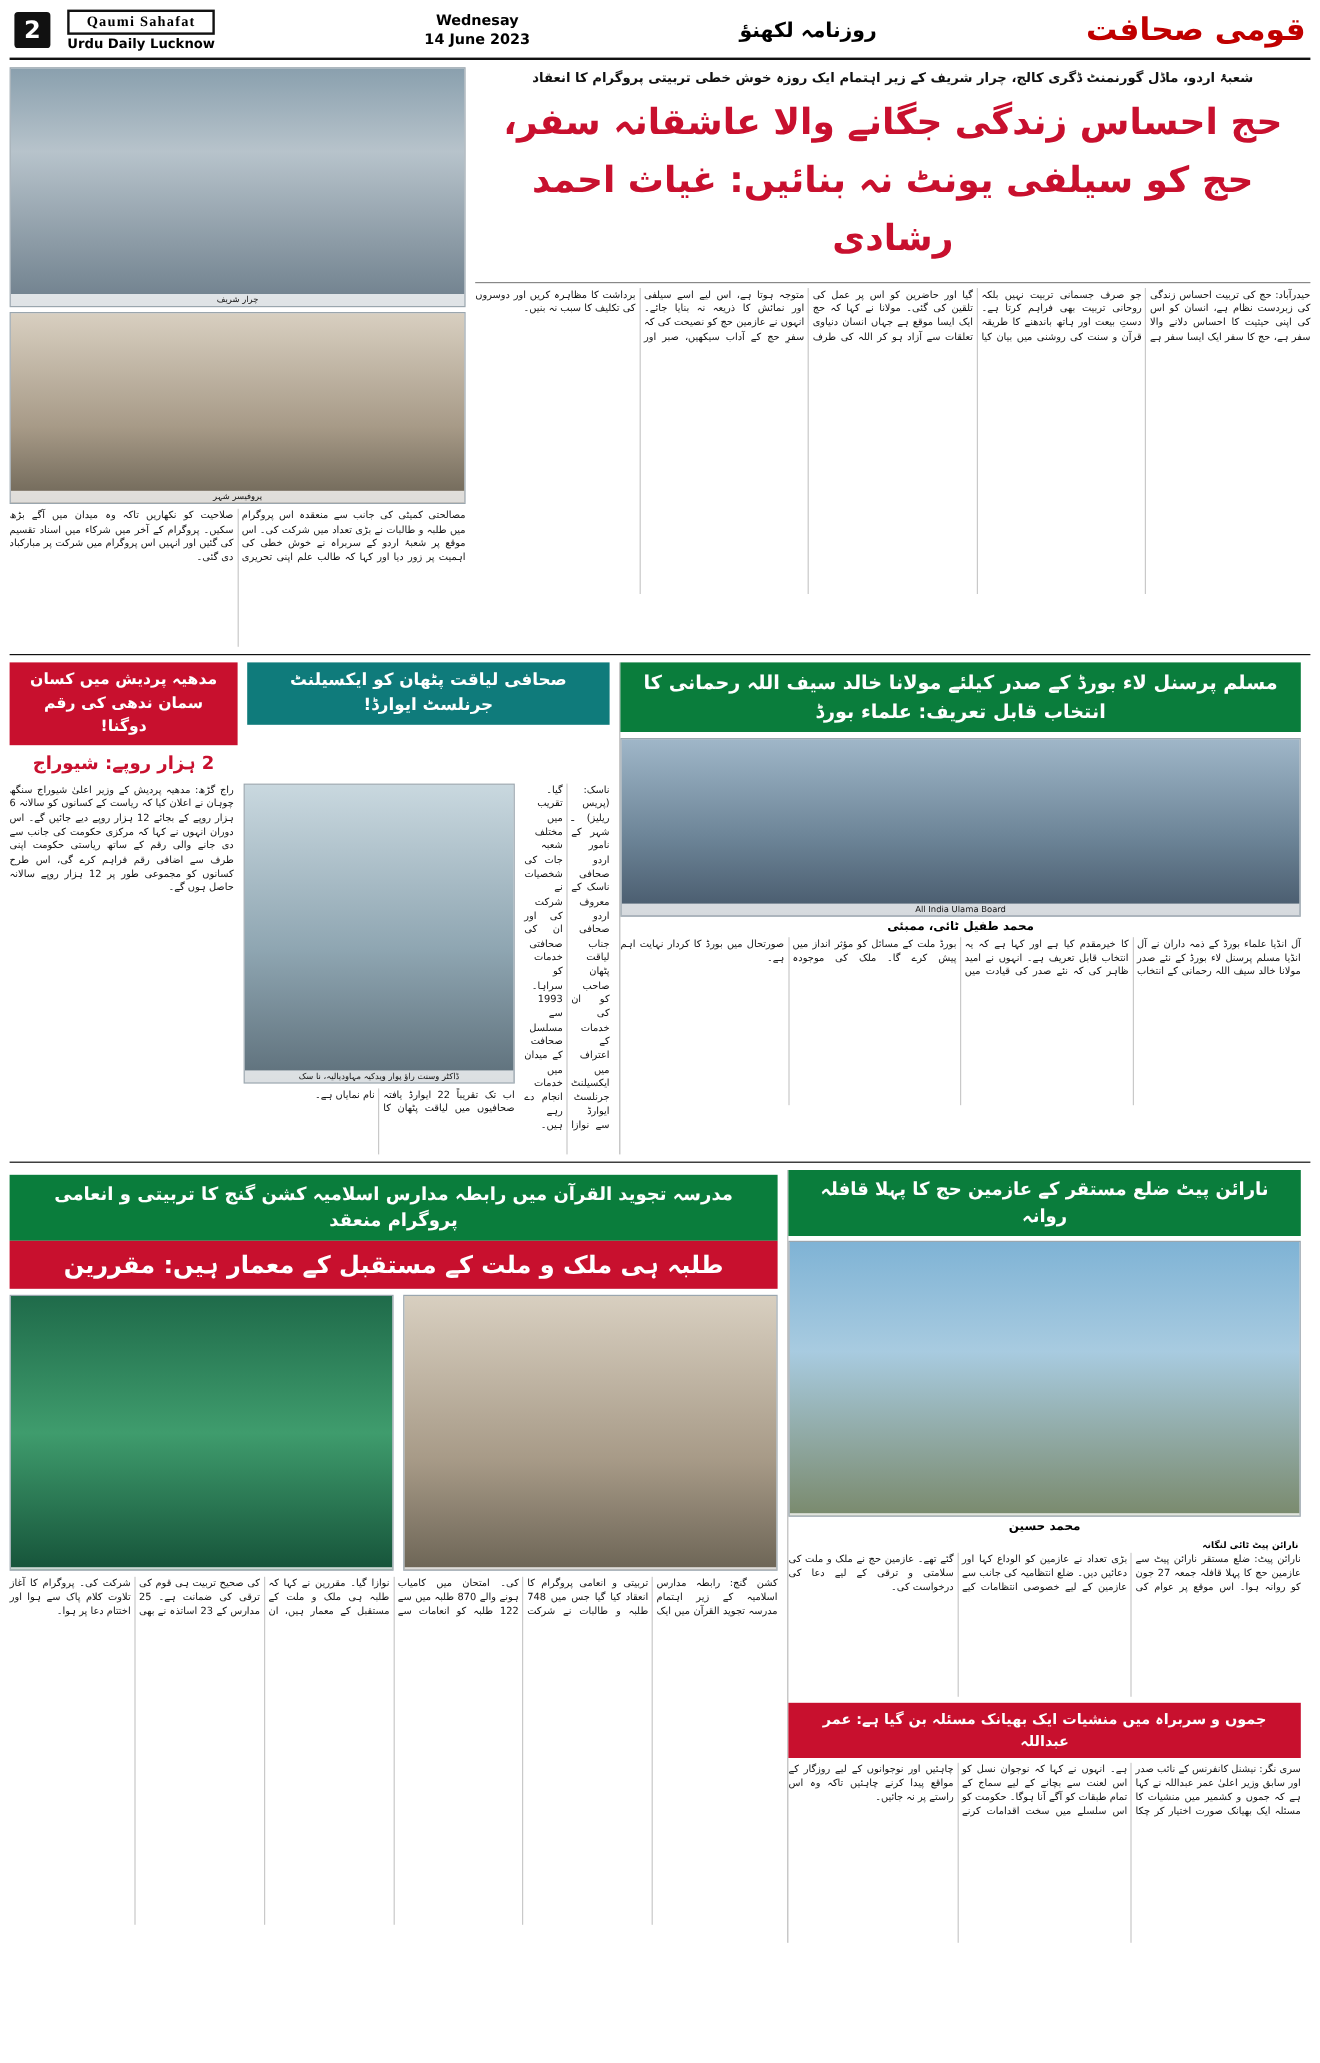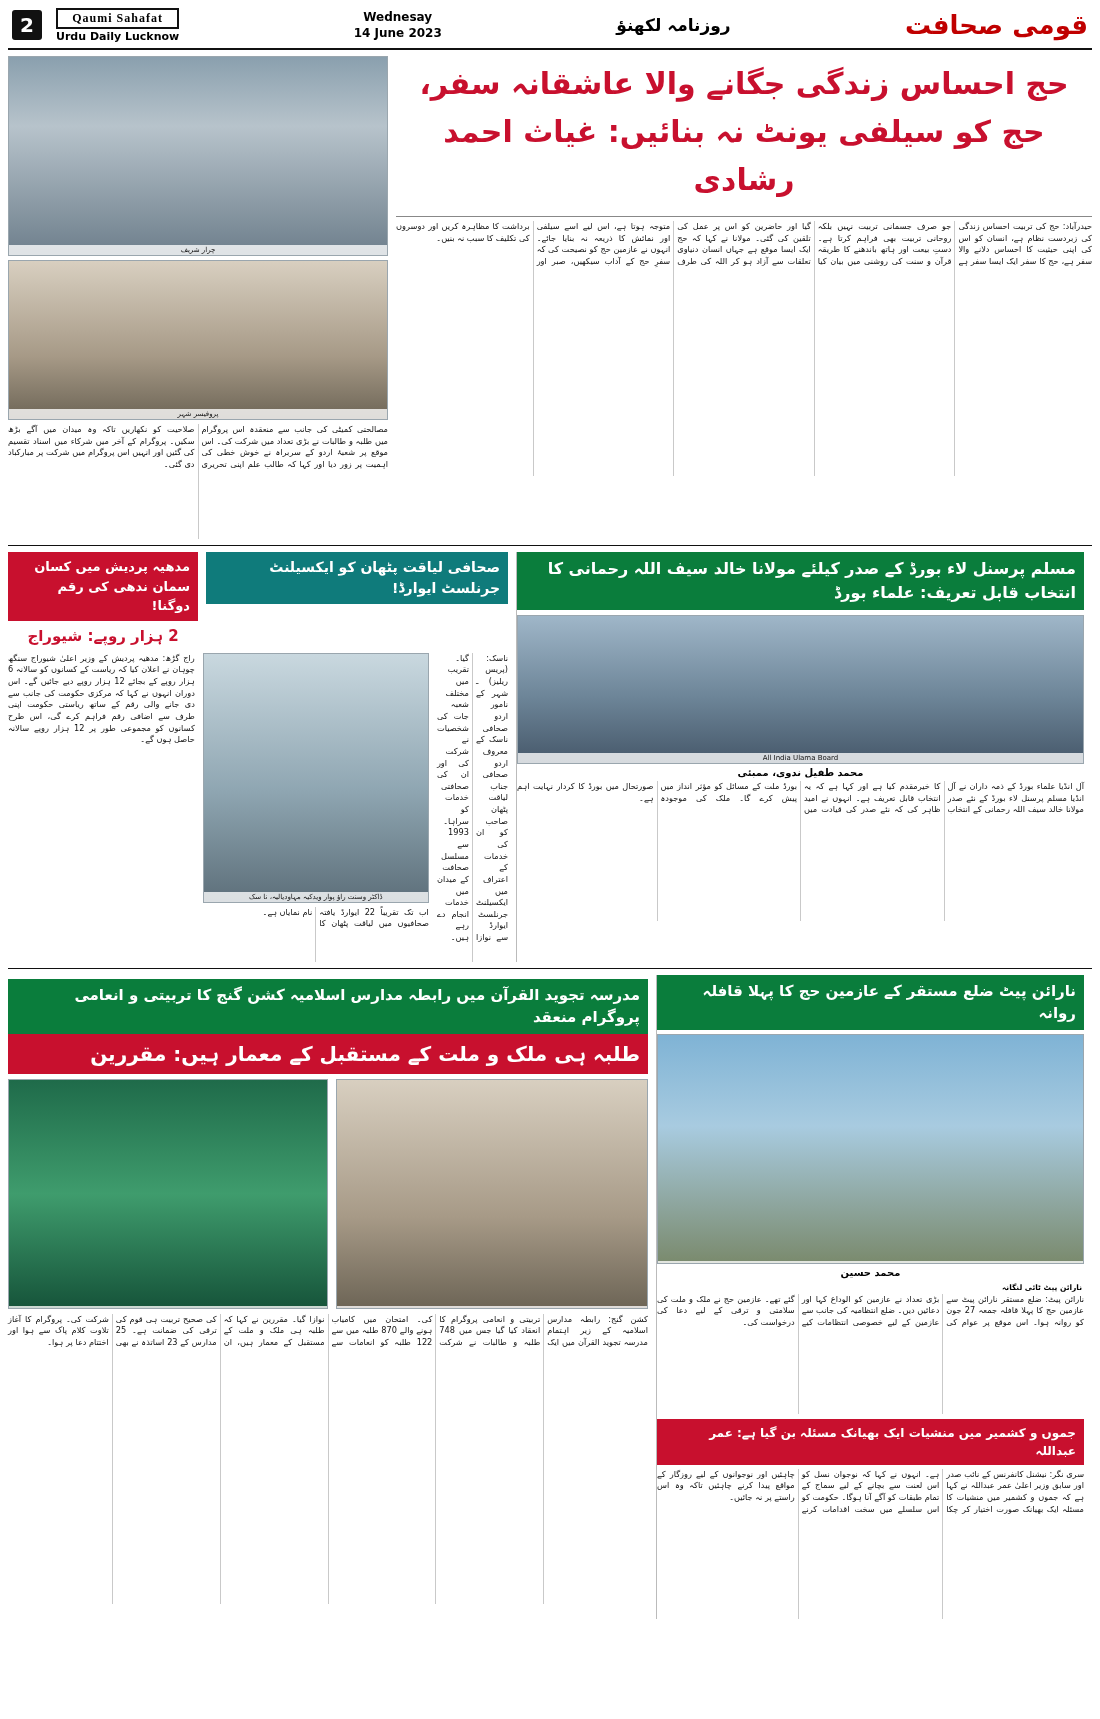--- a/index.html
+++ b/index.html
@@ -27,21 +27,21 @@
   .mast-title-box { text-align:center; }
   .mast-title {
     border:2px solid #111; padding:1px 12px; font-size:12px;
     font-weight:bold; letter-spacing:1px; font-family:"Liberation Serif", serif;
   }
   .mast-sub { font-size:11px; font-weight:bold; margin-top:1px; }
   .mast-date { text-align:center; font-size:12px; font-weight:bold; line-height:1.35; }
   .mast-urdu-small { font-size:17px; direction:rtl; font-weight:bold; }
   .mast-urdu-big { font-size:26px; color:#c00000; font-weight:bold; direction:rtl; }
   .bar {
-    color:#fff; font-weight:bold; direction:rtl; 
+    color:#fff; font-weight:bold; direction:rtl; text-align:center;
     padding:5px 8px; line-height:1.5;
   }
   .bar.red { background:#c8102e; }
   .bar.green { background:#0a7d3c; }
   .bar.teal { background:#0f7b7b; }
 
   .col-text {
     font-size:8.2px; line-height:1.42; direction:rtl; text-align:justify;
     color:#111; column-gap:7px;
   }
@@ -134,20 +134,21 @@
       <div class="photo photocell ph-crowd" style="height:200px">
         <div class="cap">چرار شریف</div>
       </div>
       <div class="photo photocell ph-hall" style="height:160px">
         <div class="cap">پروفیسر شہر</div>
       </div>
       <div class="col-text c2 rule-col" style="height:115px">مصالحتی کمیٹی کی جانب سے منعقدہ اس پروگرام میں طلبہ و طالبات نے بڑی تعداد میں شرکت کی۔ اس موقع پر شعبۂ اردو کے سربراہ نے خوش خطی کی اہمیت پر زور دیا اور کہا کہ طالب علم اپنی تحریری صلاحیت کو نکھاریں تاکہ وہ میدان میں آگے بڑھ سکیں۔ پروگرام کے آخر میں شرکاء میں اسناد تقسیم کی گئیں اور انہیں اس پروگرام میں شرکت پر مبارکباد دی گئی۔</div>
     </div>
 
     <div class="top-right">
+      <div class="kicker">شعبۂ اردو، ماڈل گورنمنٹ ڈگری کالج، چرار شریف کے زیر اہتمام ایک روزہ خوش خطی تربیتی پروگرام کا انعقاد</div>
       <div class="lead-head">حج احساس زندگی جگانے والا عاشقانہ سفر، حج کو سیلفی یونٹ نہ بنائیں: غیاث احمد رشادی</div>
       <div class="thin"></div>
       <div class="col-text c5 rule-col" style="height:255px">
         <span>حیدرآباد:</span>
         <span>حج کی تربیت احساس زندگی کی زبردست نظام ہے، انسان کو اس کی اپنی حیثیت کا احساس دلانے والا سفر ہے، حج کا سفر ایک ایسا سفر ہے جو صرف جسمانی تربیت نہیں بلکہ روحانی تربیت بھی فراہم کرتا ہے۔</span>
         <span>دستِ بیعت اور ہاتھ باندھنے کا طریقہ قرآن و سنت کی روشنی میں بیان کیا گیا اور حاضرین کو اس پر عمل کی تلقین کی گئی۔</span>
         <span>مولانا نے کہا کہ حج ایک ایسا موقع ہے جہاں انسان دنیاوی تعلقات سے آزاد ہو کر اللہ کی طرف متوجہ ہوتا ہے، اس لیے اسے سیلفی اور نمائش کا ذریعہ نہ بنایا جائے۔</span>
         <span>انہوں نے عازمین حج کو نصیحت کی کہ سفرِ حج کے آداب سیکھیں، صبر اور برداشت کا مظاہرہ کریں اور دوسروں کی تکلیف کا سبب نہ بنیں۔</span>
       </div>
     </div>
@@ -183,21 +184,21 @@
       </div>
     </div>
 
     <div class="mid-right sep-v" style="padding-right:8px">
       <div class="bar green" style="font-size:16px">مسلم پرسنل لاء بورڈ کے صدر کیلئے مولانا خالد سیف اللہ رحمانی کا انتخاب قابل تعریف: علماء بورڈ</div>
       <div class="row" style="margin-top:5px">
         <div style="flex:1">
           <div class="photo ph-stage" style="height:149px">
             <div class="cap">All India Ulama Board</div>
           </div>
-          <div class="byline">محمد طفیل ندوی، ممبئی</div>
+          <div class="byline">محمد طفیل ٹائی، ممبئی</div>
         </div>
       </div>
       <div class="col-text c4 rule-col" style="height:140px">آل انڈیا علماء بورڈ کے ذمہ داران نے آل انڈیا مسلم پرسنل لاء بورڈ کے نئے صدر مولانا خالد سیف اللہ رحمانی کے انتخاب کا خیرمقدم کیا ہے اور کہا ہے کہ یہ انتخاب قابل تعریف ہے۔ انہوں نے امید ظاہر کی کہ نئے صدر کی قیادت میں بورڈ ملت کے مسائل کو مؤثر انداز میں پیش کرے گا۔ ملک کی موجودہ صورتحال میں بورڈ کا کردار نہایت اہم ہے۔</div>
     </div>
   </div>
 
   <div class="divider-h"></div>
 
   <div class="bottom">
 
@@ -216,18 +217,18 @@
     </div>
 
     <div class="bottom-right sep-v" style="padding-right:8px">
       <div class="bar green" style="font-size:15px">نارائن پیٹ ضلع مستقر کے عازمین حج کا پہلا قافلہ روانہ</div>
       <div class="photo ph-street" style="height:230px;margin-top:4px">
         <div class="cap"></div>
       </div>
       <div class="byline">محمد حسین</div>
       <div class="small-caption" style="font-weight:bold">نارائن پیٹ ٹائی لنگانہ</div>
       <div class="col-text c3 rule-col" style="height:120px">نارائن پیٹ: ضلع مستقر نارائن پیٹ سے عازمین حج کا پہلا قافلہ جمعہ 27 جون کو روانہ ہوا۔ اس موقع پر عوام کی بڑی تعداد نے عازمین کو الوداع کہا اور دعائیں دیں۔ ضلع انتظامیہ کی جانب سے عازمین کے لیے خصوصی انتظامات کیے گئے تھے۔ عازمین حج نے ملک و ملت کی سلامتی و ترقی کے لیے دعا کی درخواست کی۔</div>
-      <div class="bar red" style="font-size:12px;margin-top:5px">جموں و کشمیر میں منشیات ایک بھیانک مسئلہ بن گیا ہے: عمر عبداللہ</div>
+      <div class="bar red" style="font-size:12px;margin-top:5px">جموں و سربراہ میں منشیات ایک بھیانک مسئلہ بن گیا ہے: عمر عبداللہ</div>
       <div class="col-text c3 rule-col" style="margin-top:4px;height:150px">سری نگر: نیشنل کانفرنس کے نائب صدر اور سابق وزیر اعلیٰ عمر عبداللہ نے کہا ہے کہ جموں و کشمیر میں منشیات کا مسئلہ ایک بھیانک صورت اختیار کر چکا ہے۔ انہوں نے کہا کہ نوجوان نسل کو اس لعنت سے بچانے کے لیے سماج کے تمام طبقات کو آگے آنا ہوگا۔ حکومت کو اس سلسلے میں سخت اقدامات کرنے چاہئیں اور نوجوانوں کے لیے روزگار کے مواقع پیدا کرنے چاہئیں تاکہ وہ اس راستے پر نہ جائیں۔</div>
     </div>
   </div>
 
 </div>
 
 </body></html>

